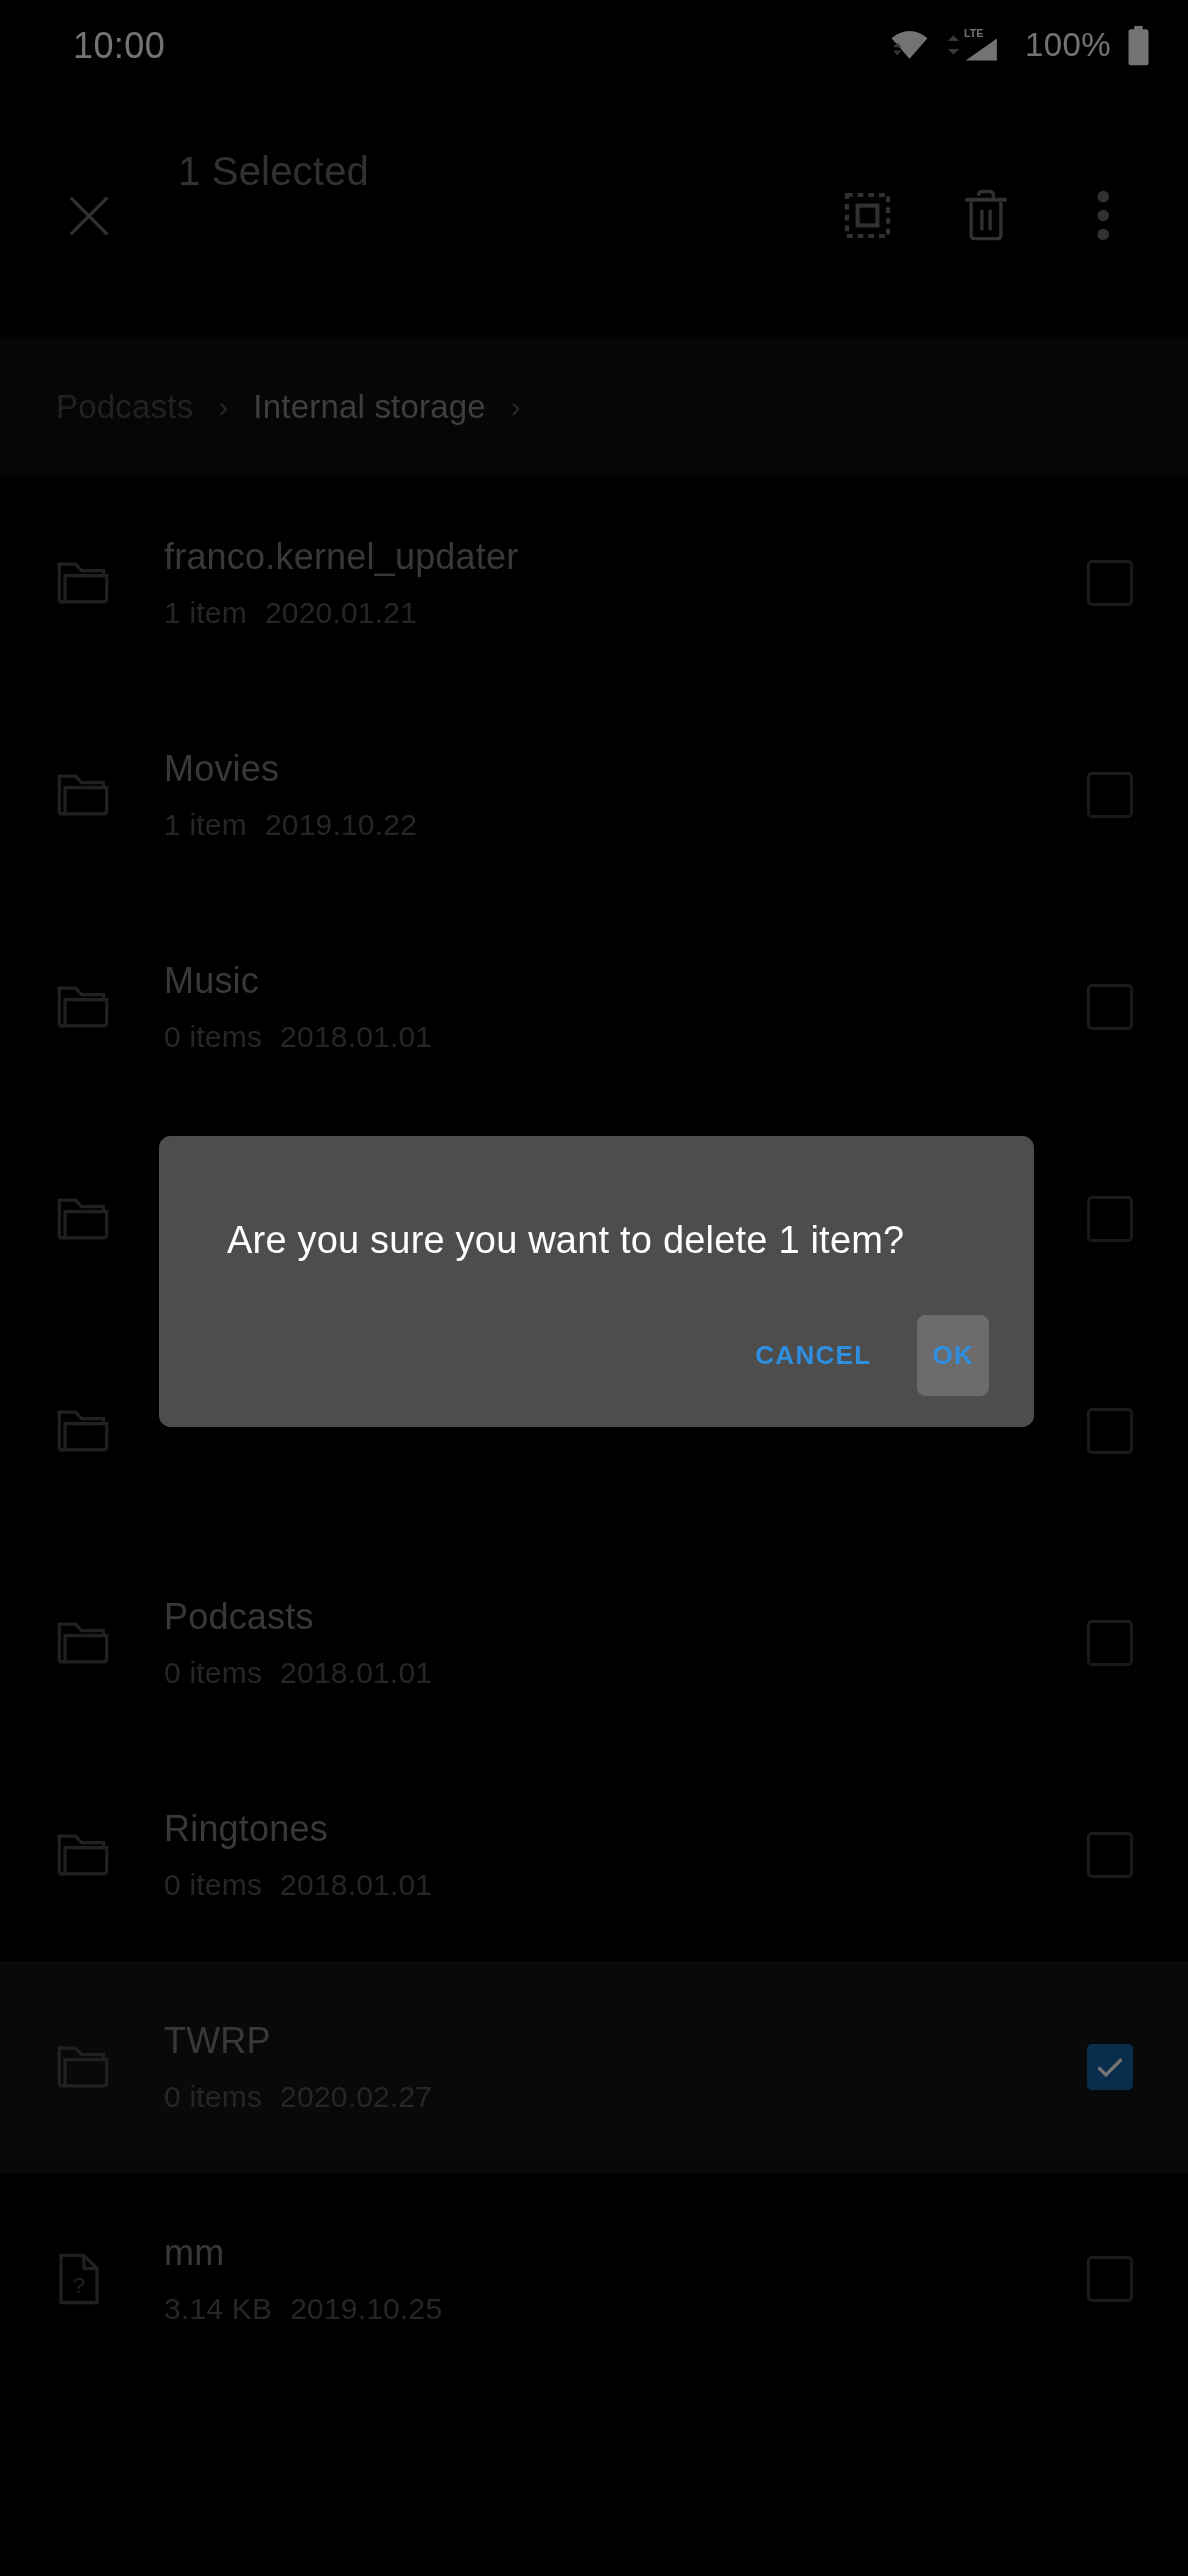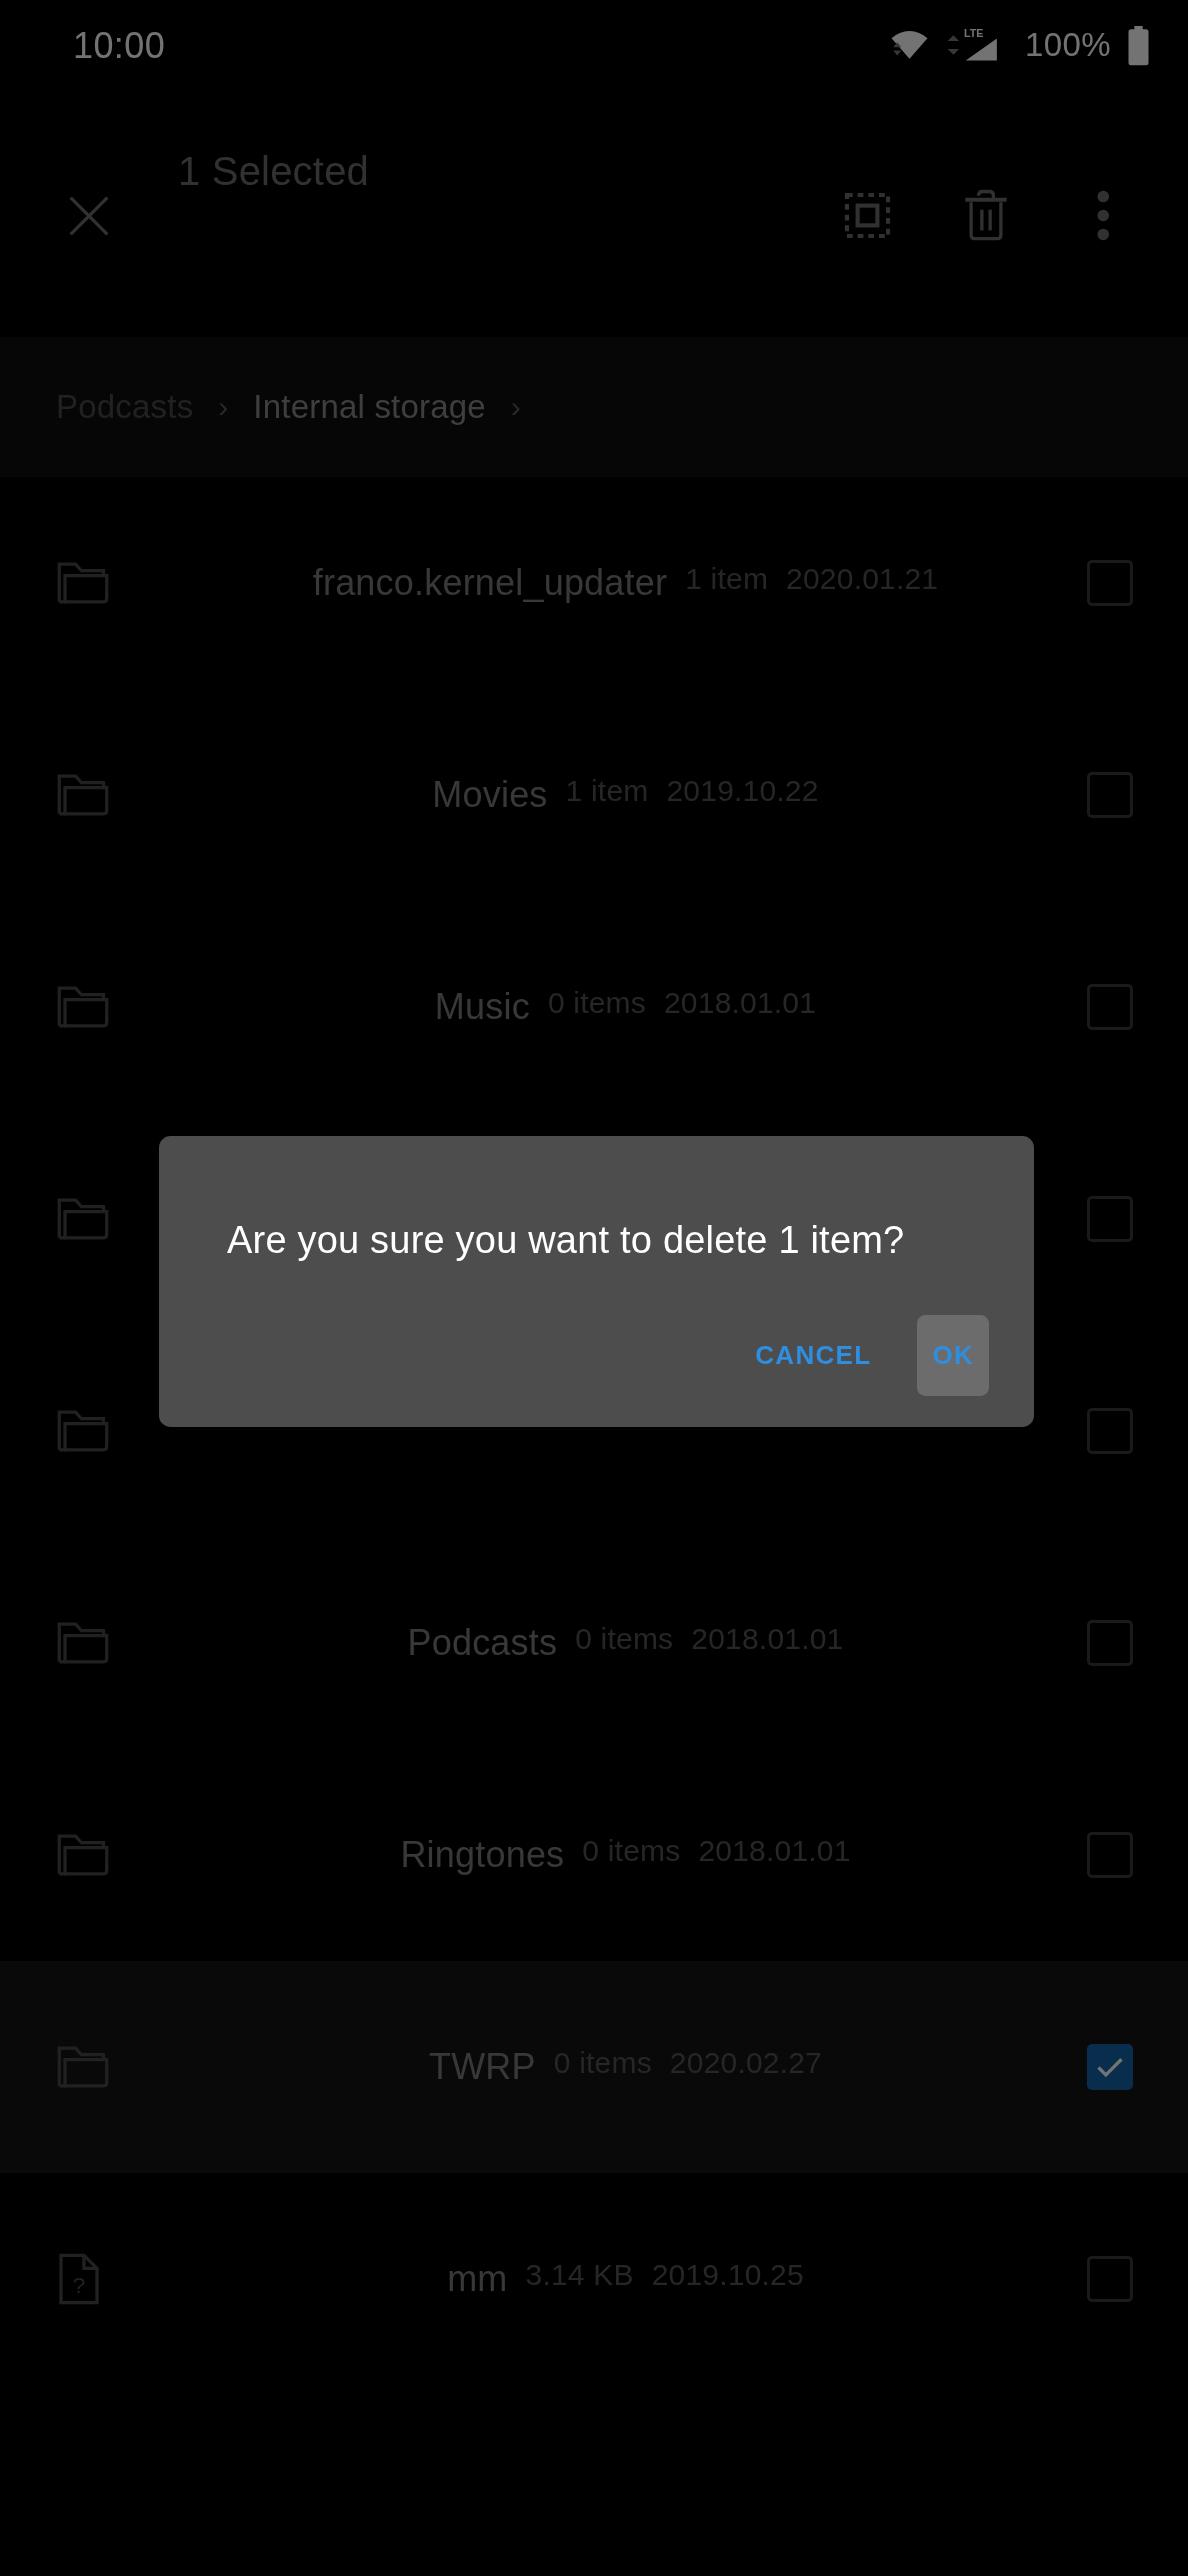--- a/index.html
+++ b/index.html
@@ -47,21 +47,21 @@
   .crumb-sep { color:#5a5a5a; font-size:30px; margin:0 25px; font-weight:300; }
 
   
   .filelist { position:absolute; top:477px; left:0; width:1189px; }
   .row {
     position:relative; width:1189px; height:212px;
     display:flex; align-items:center; padding:0 56px 0 56px;
   }
   .row.selected { background:#141414; }
   .row-icon { width:91px; display:flex; align-items:center; justify-content:flex-start; }
-  .row-text { flex:1; margin-left:17px; display:flex; flex-direction:row; justify-content:center; gap:18px; }
+  .row-text { flex:1; margin-left:17px; display:flex; flex-direction:column; justify-content:center; gap:18px; }
   .row-name { color:#7d7d7d; font-size:36px; letter-spacing:0.2px; }
   .row-meta { color:#555555; font-size:30px; letter-spacing:0.2px; }
   .row-meta .gap { display:inline-block; width:18px; }
   .cb {
     width:46px; height:46px; border:3.3px solid #3a3a3a; border-radius:5px;
     display:flex; align-items:center; justify-content:center;
     background:transparent;
   }
   .cb.checked { background:#1565a8; border-color:#1565a8; }
 

